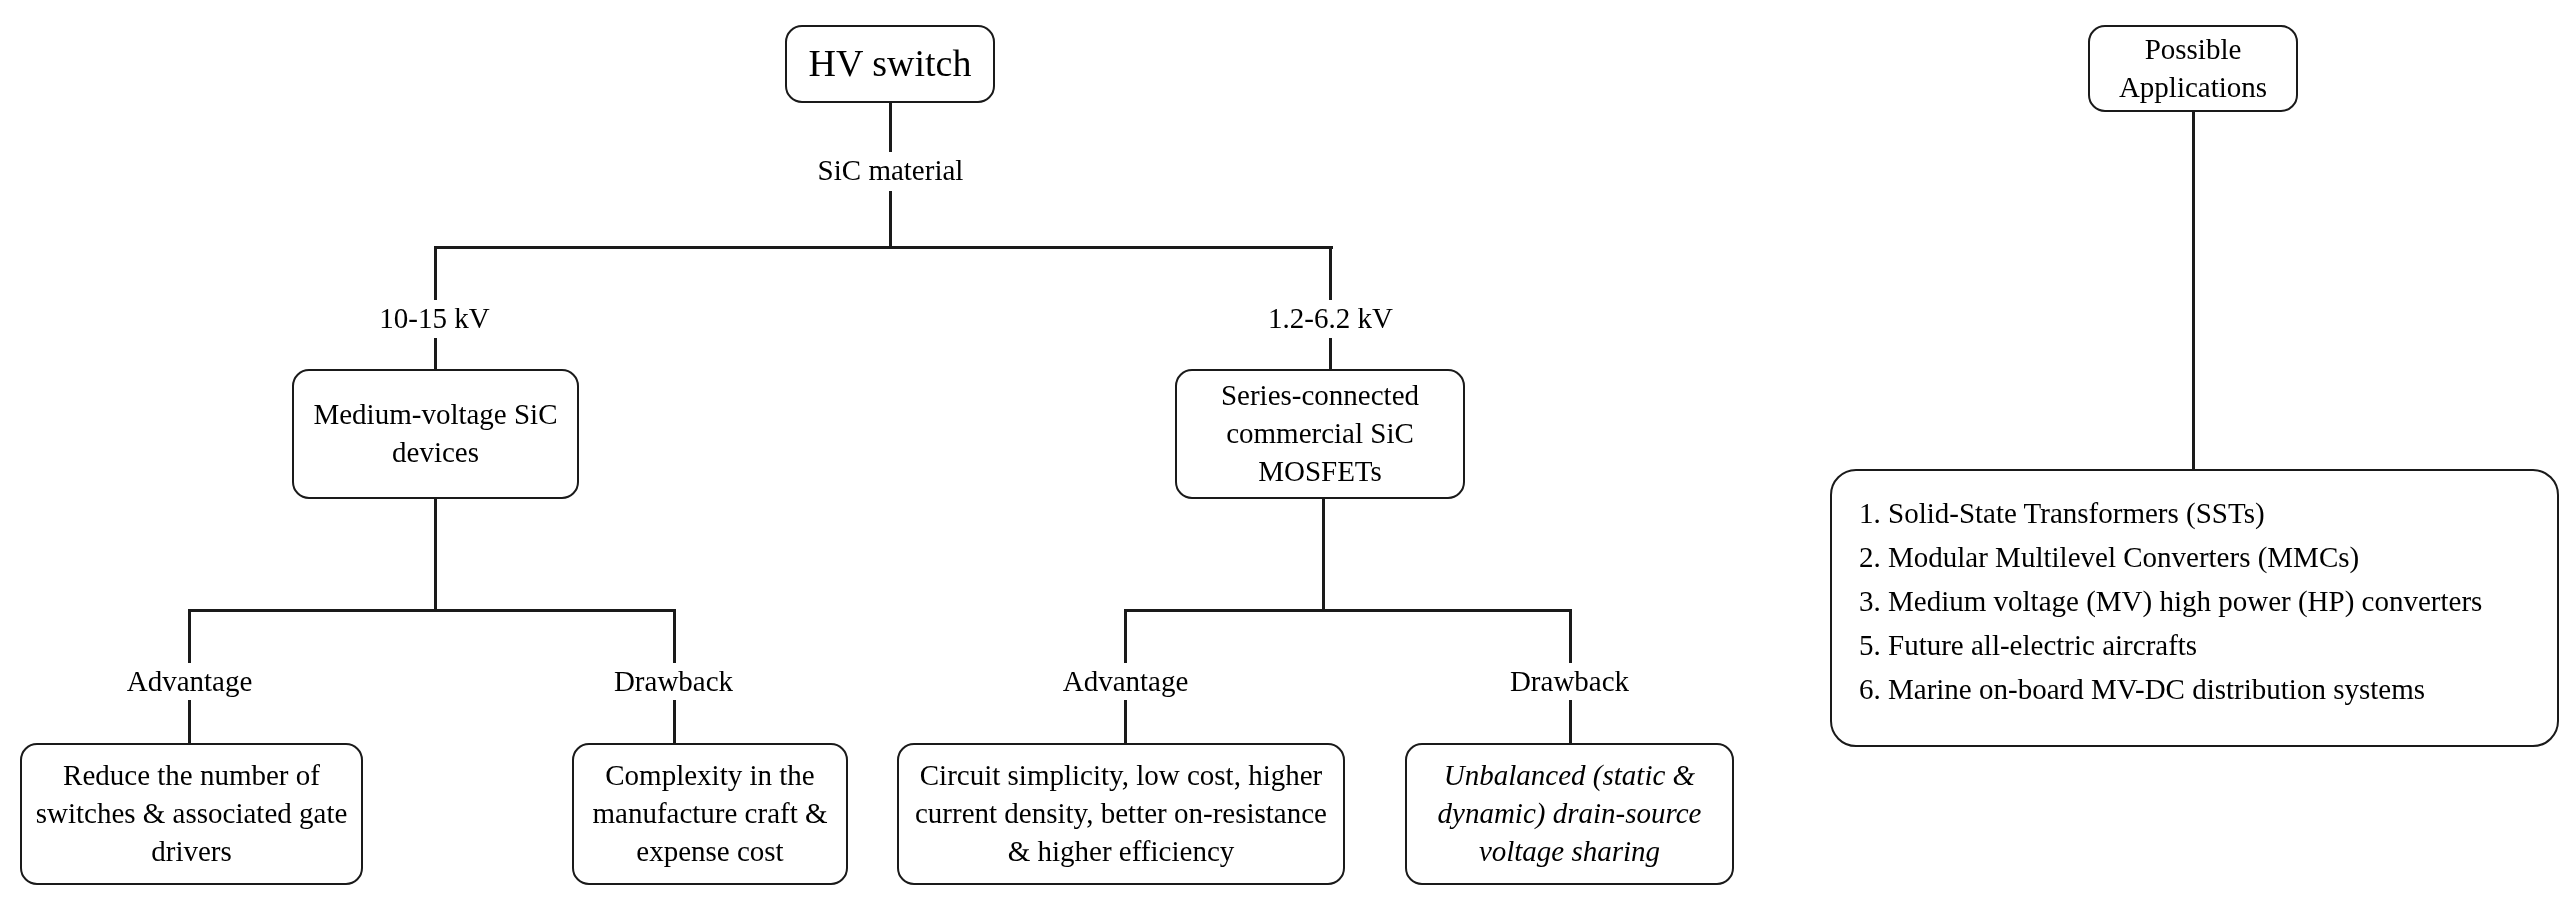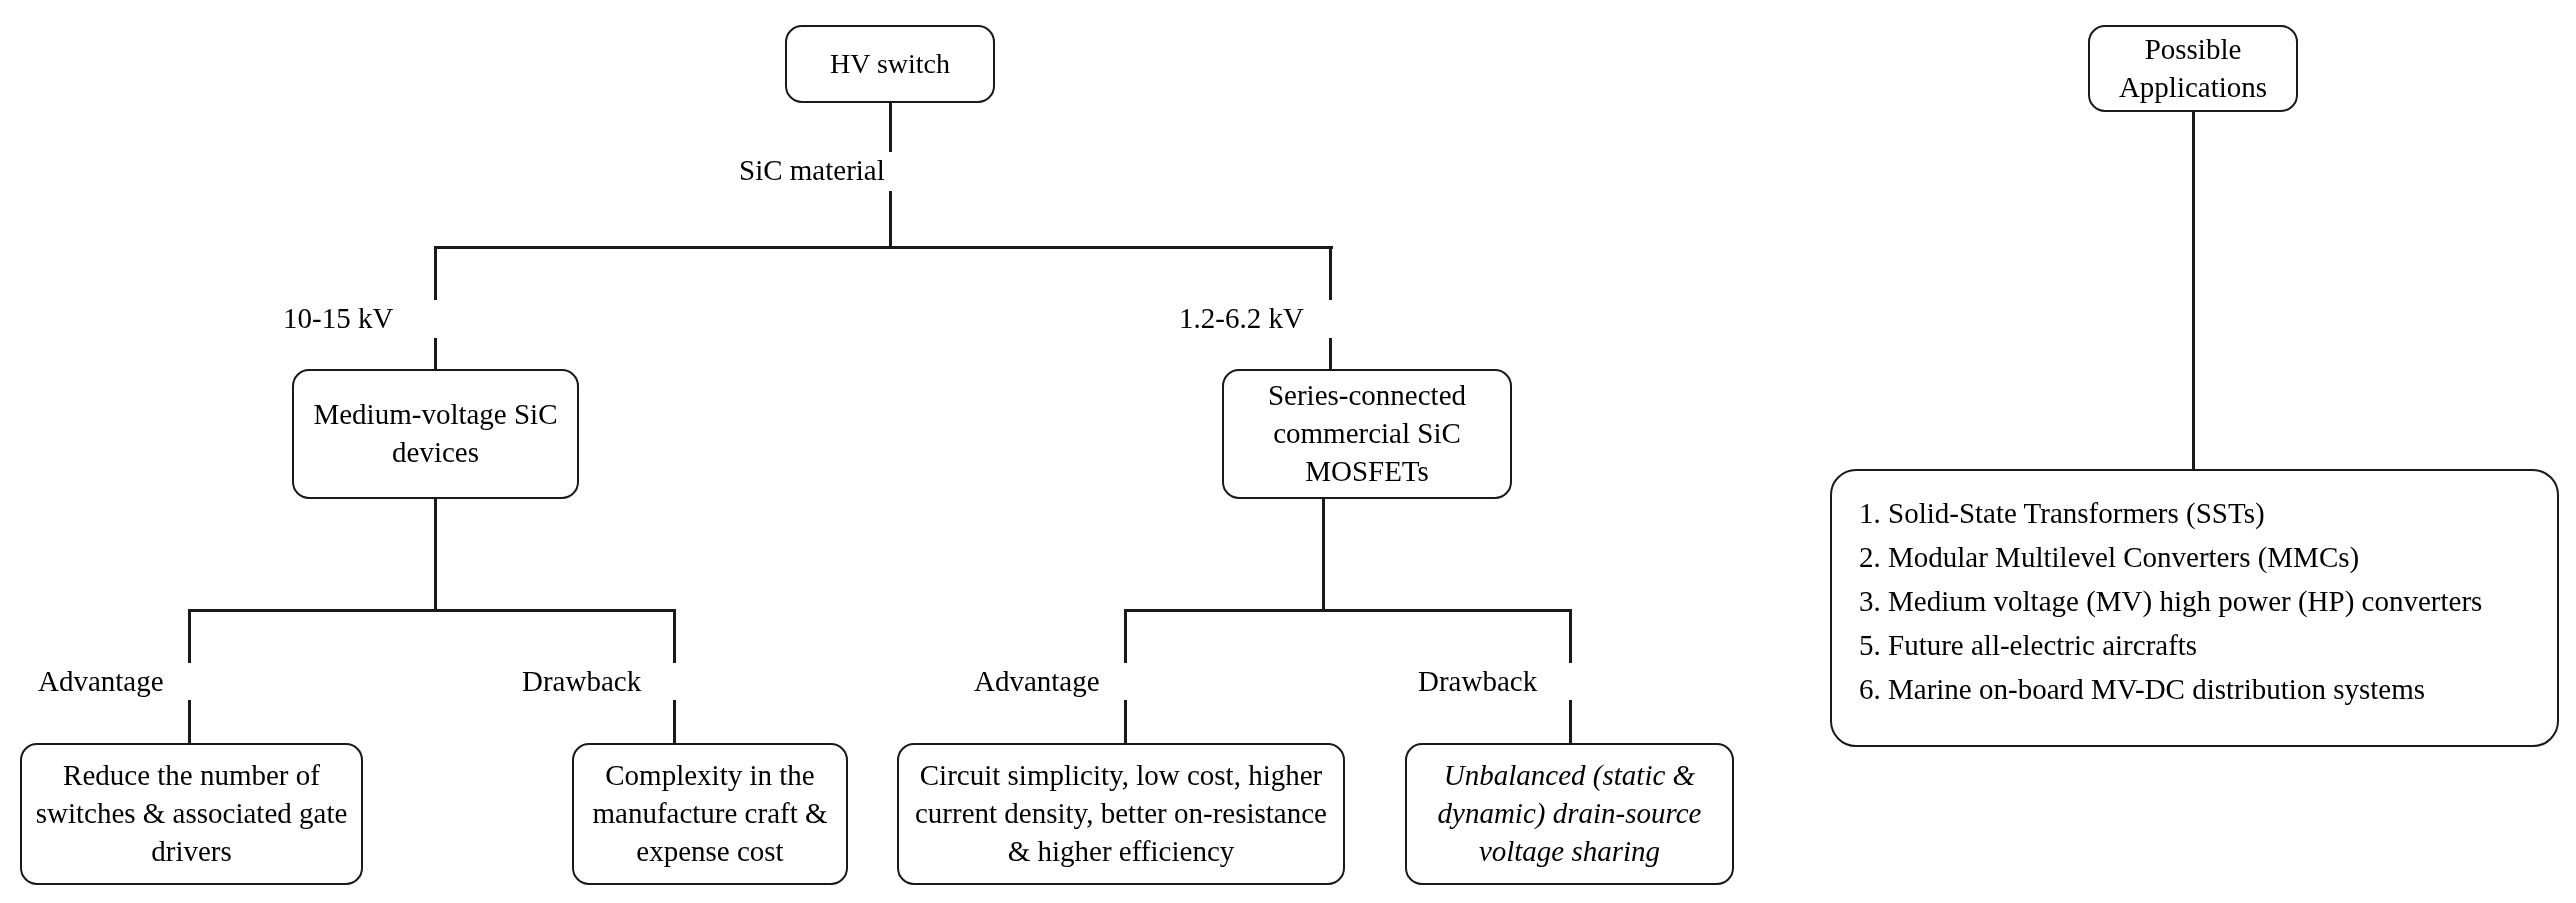--- a/index.html
+++ b/index.html
@@ -2,29 +2,29 @@
 <html style="font-size:10.5px"><head>
 <meta charset="utf-8">
 <style>
   html,body{margin:0;padding:0;background:#fff;}
   #page{position:relative;width:2576px;height:903px;background:#ffffff;
         font-family:"Liberation Serif","DejaVu Serif",serif;color:#000;overflow:hidden;}
   .node{position:absolute;box-sizing:border-box;border:2.6px solid #1a1a1a;border-radius:17px;
         background:#fff;display:flex;align-items:center;justify-content:center;text-align:center;
         line-height:1.30;}
   .node span{display:block;padding:0 9.2px;}
-  .edge-label{position:absolute;text-align:left;white-space:nowrap;line-height:1;}
+  .edge-label{position:absolute;text-align:center;white-space:nowrap;line-height:1;}
   .vline{position:absolute;background:#1a1a1a;width:3.3px;}
   .hline{position:absolute;background:#1a1a1a;height:3.3px;}
   .apps-box{position:absolute;box-sizing:border-box;border:2.6px solid #1a1a1a;border-radius:26px;
             background:#fff;}
   .apps-list{position:absolute;list-style:none;margin:0;padding:0;}
   .apps-list li{white-space:nowrap;line-height:1.52;}
   .f44{font-size:29px;}
-  .f46{font-size:28px;}
+  .f46{font-size:38px;}
 </style>
 </head>
 <body>
 
 <div id="page">
 
   <div class="node f46" style="left:785px;top:25px;width:210px;height:78px;">
     <span>HV switch</span>
   </div>
 
@@ -45,21 +45,21 @@
   <div class="edge-label f44" style="left:1179px;top:304px;width:303px;">
     <span>1.2-6.2 kV</span>
   </div>
 
   <div class="vline" style="left:434px;top:338px;height:33px;"></div>
   <div class="vline" style="left:1329px;top:338px;height:33px;"></div>
 
   <div class="node f44" style="left:292px;top:369px;width:287px;height:130px;">
     <span>Medium-voltage SiC devices</span>
   </div>
-  <div class="node f44" style="left:1222px;top:369px;width:290px;height:130px;">
+  <div class="node f44" style="left:1175px;top:369px;width:290px;height:130px;">
     <span>Series-connected commercial SiC MOSFETs</span>
   </div>
 
   <div class="vline" style="left:434px;top:499px;height:111px;"></div>
   <div class="vline" style="left:1322px;top:499px;height:111px;"></div>
 
   <div class="hline" style="left:188px;top:609px;width:488px;"></div>
   <div class="vline" style="left:188px;top:609px;height:54px;"></div>
   <div class="vline" style="left:673px;top:609px;height:54px;"></div>
 

